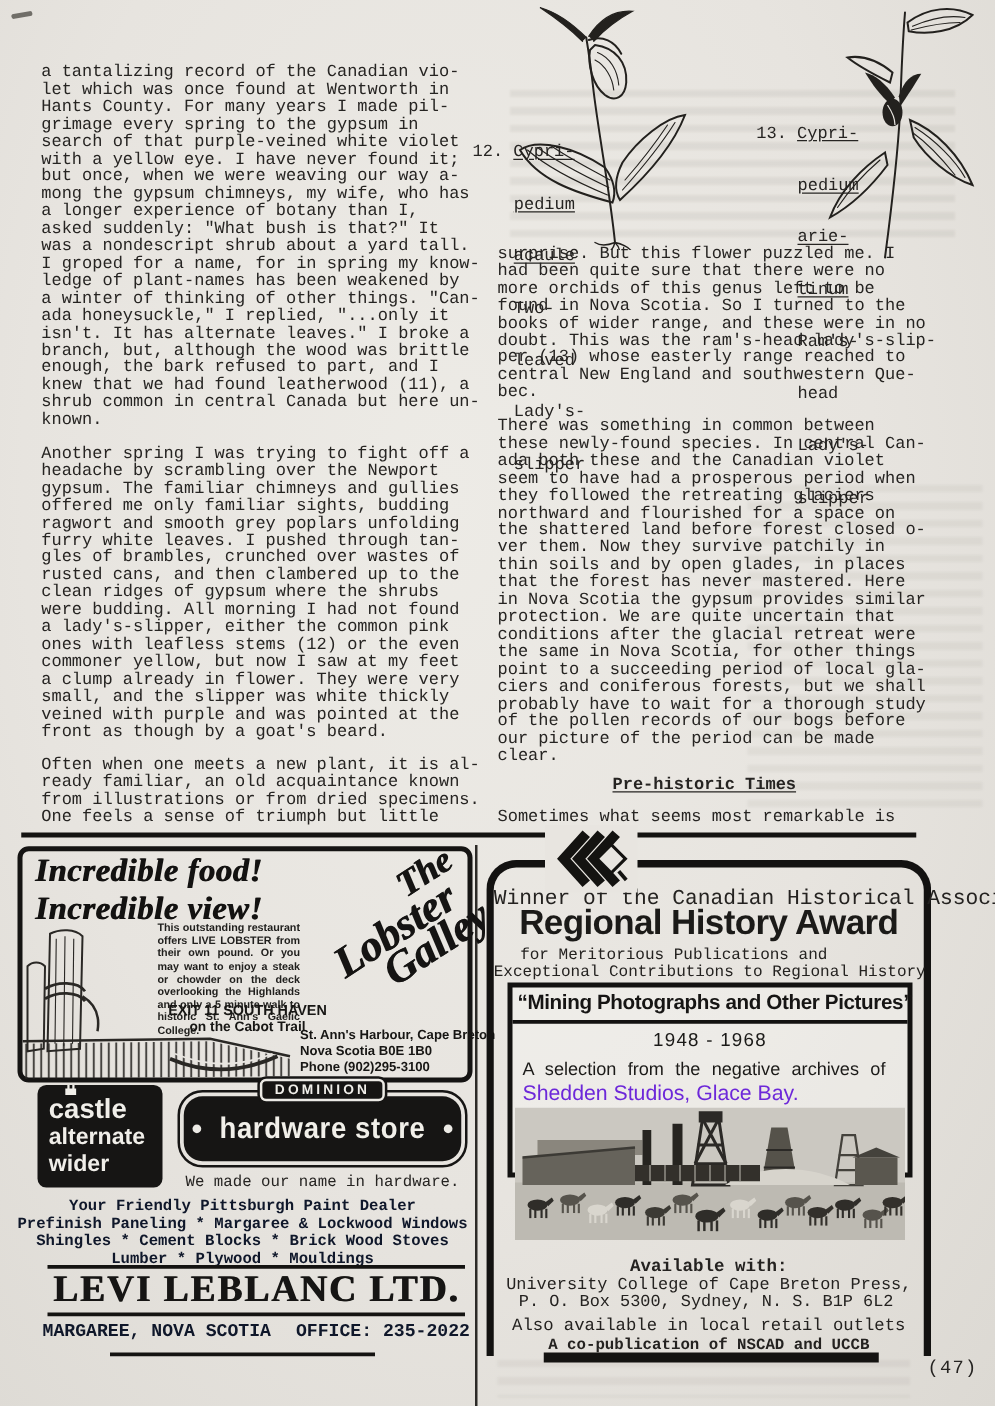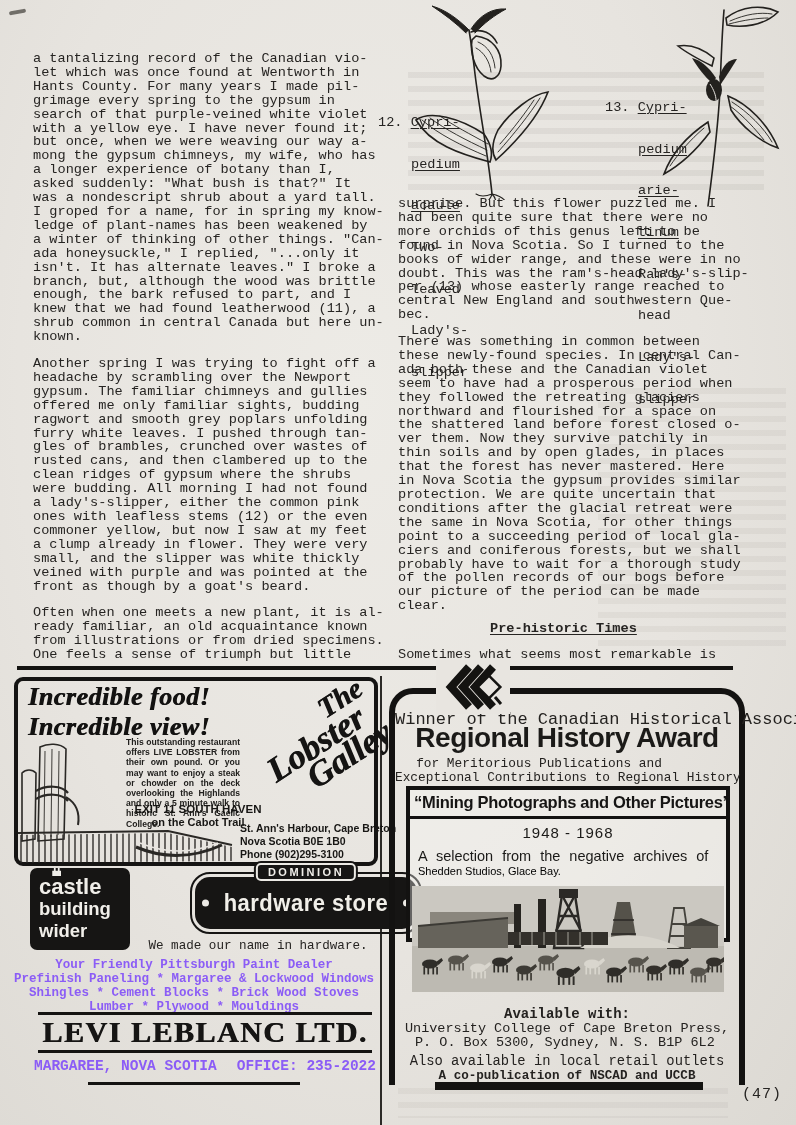--- a/index.html
+++ b/index.html
@@ -3,21 +3,21 @@
 <meta charset="utf-8">
 <style>
   html,body{margin:0;padding:0;}
   body{width:796px;height:1125px;position:relative;overflow:hidden;
        background:radial-gradient(ellipse at 45% 35%, #edebe6 0%, #e7e4df 55%, #dcd9d3 100%);
        font-family:"Liberation Sans","DejaVu Sans",sans-serif;color:#232120;}
   .abs{position:absolute;}
   
   .tw{font-family:"Liberation Mono","DejaVu Sans Mono",monospace;
       font-size:13.6px;line-height:13.9px;white-space:pre;color:#262422;}
-  .tw-b{font-family:"Liberation Mono","DejaVu Sans Mono",monospace;font-weight:bold;color:#8b5cf6;}
+  .tw-b{font-family:"Liberation Mono","DejaVu Sans Mono",monospace;font-weight:bold;color:#0f172a;}
   .u{text-decoration:underline;text-underline-offset:2px;}
   .cap-line{display:block;}
   .cap-ind{display:block;padding-left:33px;}
   .center{text-align:center;}
   
   .hrule{background:#141311;}
   .vrule{background:#2c2a27;}
   
   .lob-box{left:14px;top:677px;width:364px;height:189px;border:4px solid #151413;border-radius:9px;box-sizing:border-box;}
   .lob-head{font-family:"Liberation Serif","DejaVu Serif",serif;font-style:italic;font-weight:bold;
@@ -32,21 +32,21 @@
   .castle{left:30px;top:868px;width:100px;height:82px;background:#161514;border-radius:7px;
           color:#f0eee9;font-weight:bold;padding:8px 0 0 9px;box-sizing:border-box;line-height:1;}
   .castle .l1{font-size:22px;letter-spacing:0;}
   .castle .l2{font-size:18.5px;margin-top:2px;}
   .castle .l3{font-size:18.5px;margin-top:3px;}
   .a-turret{position:relative;display:inline-block;}
   .a-turret::before{content:"";position:absolute;left:1px;top:-8px;width:9px;height:8px;background:#f0eee9;
      clip-path:polygon(0 100%,0 35%,18% 35%,18% 0,38% 0,38% 35%,62% 35%,62% 0,82% 0,82% 35%,100% 35%,100% 100%);}
   
   .dom-wrap{left:142px;top:872px;width:232px;height:62px;border:2.5px solid #161514;border-radius:20px;
-            padding:3px;box-sizing:border-box;background:transparent;margin-left:48px;}
+            padding:3px;box-sizing:border-box;background:transparent;}
   .dom-core{width:100%;height:100%;background:#161514;border-radius:15px;position:relative;
             display:flex;align-items:center;justify-content:center;}
   .dom-core::before,.dom-core::after{content:"";position:absolute;top:50%;width:7px;height:7px;border-radius:50%;
             background:#eceae5;transform:translateY(-50%);}
   .dom-core::before{left:7px;} .dom-core::after{right:7px;}
   .dom-tab{position:absolute;left:50%;top:-14px;transform:translateX(-50%);background:#161514;
            border:2px solid #eceae5;box-shadow:0 0 0 2px #161514;border-radius:5px;padding:1px 10px;
            color:#f0eee9;font-size:11px;font-weight:bold;letter-spacing:2.5px;white-space:nowrap;}
   .dom-name{color:#f1efe9;font-weight:bold;font-size:22px;letter-spacing:0.5px;transform:scaleY(1.08);white-space:nowrap;}
   
@@ -245,21 +245,21 @@
     <div style="font-size:35px;margin-left:30px;">Galley</div>
   </div>
 
   <div class="abs lob-addr" style="left:222px;top:141px;">St. Ann's Harbour, Cape Breton
 Nova Scotia B0E 1B0
 Phone (902)295-3100</div>
 </div>
 
 <div class="abs castle">
   <div class="l1"><span>c</span><span class="a-turret">a</span><span>stle</span></div>
-  <div class="l2">building</div>
+  <div class="l2">alternate</div>
   <div class="l3">wider</div>
 </div>
 
 <div class="abs dom-wrap">
   <div class="dom-core">
     <div class="dom-tab">DOMINION</div>
     <div class="dom-name">hardware store</div>
   </div>
 </div>
 <div class="abs tw center" style="left:142px;top:940px;width:232px;font-size:12.6px;">We made our name in hardware.</div>
@@ -281,21 +281,21 @@
 <div class="abs rh-box">
   <div class="abs rh-mono center" style="left:0px;top:16px;width:344px;font-size:17px;">Winner of the Canadian Historical Association</div>
   <div class="abs rh-title center" style="left:0px;top:28px;width:344px;">Regional History Award</div>
   <div class="abs rh-mono center" style="left:0px;top:62px;width:288px;font-size:12.8px;">for Meritorious Publications and</div>
   <div class="abs rh-mono center" style="left:0px;top:76px;width:344px;font-size:12.8px;">Exceptional Contributions to Regional History</div>
 
   <div class="abs mining-box" style="left:11px;top:92px;width:324px;height:156px;">
     <div class="mining-head">“Mining Photographs and Other Pictures”</div>
     <div class="center" style="font-size:15px;letter-spacing:1px;margin-top:5px;color:#1b1a18;">1948 - 1968</div>
     <div style="font-size:14.5px;margin:7px 6px 0 8px;word-spacing:5px;color:#1b1a18;">A selection from the negative archives of</div>
-    <div style="font-size:11px;margin:1px 6px 0 8px;color:#000000;">Shedden Studios, Glace Bay.</div>
+    <div style="font-size:17px;margin:1px 6px 0 8px;color:#6d28d9;">Shedden Studios, Glace Bay.</div>
 
     <svg class="abs" style="left:2px;top:96px;" width="312" height="106" viewBox="0 0 312 106">
       <rect width="312" height="106" fill="#cbc8c1"></rect>
       <rect y="60" width="312" height="46" fill="#bdbab2"></rect>
       <rect x="18" y="26" width="84" height="12" fill="#8a867d"></rect>
       <polygon points="6,40 96,32 96,62 6,62" fill="#66635b"></polygon>
       <path d="M6,40 L96,32" stroke="#3c3a35" stroke-width="2" fill="none"></path>
       <rect x="102" y="18" width="7" height="44" fill="#262420"></rect>
       <rect x="126" y="13" width="8" height="49" fill="#262420"></rect>
       <g stroke="#2b2926" stroke-width="2.4" fill="none">

